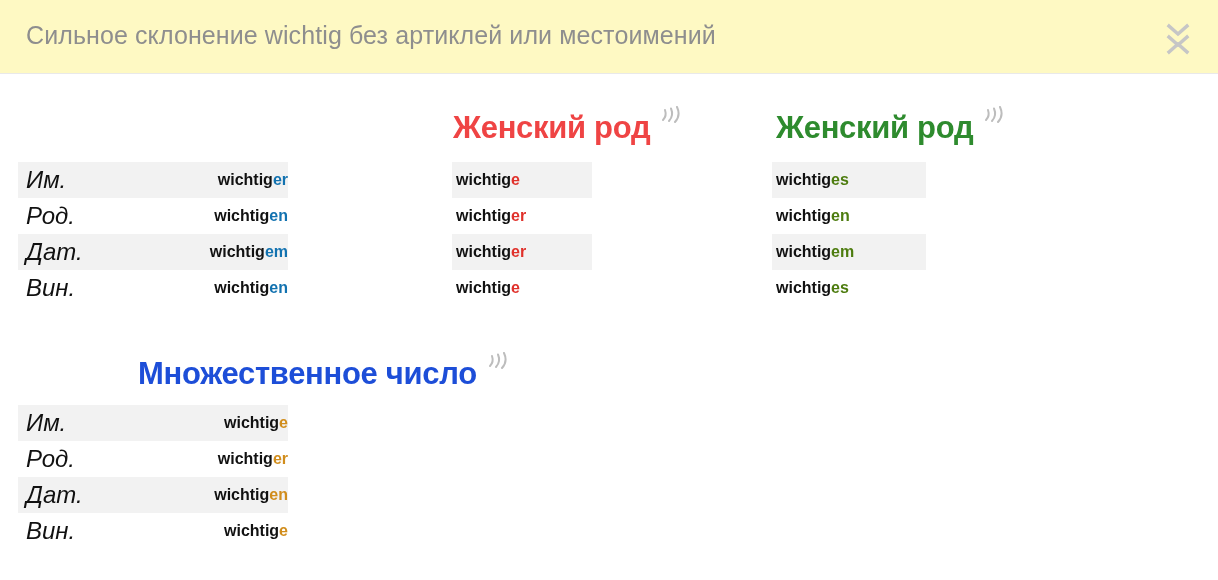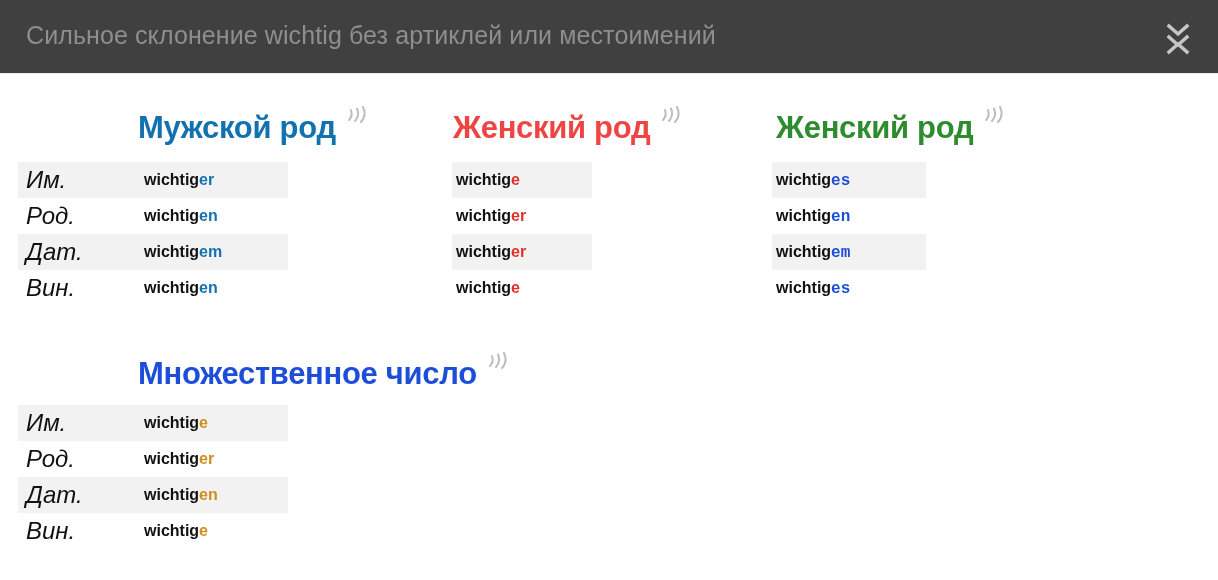--- a/index.html
+++ b/index.html
@@ -22,21 +22,21 @@
     box-sizing: border-box;
   }
 
   
   .panel-header {
     position: absolute;
     left: 0;
     top: 0;
     width: 1218px;
     height: 74px;
-    background: #404040;
+    background: #fef9c3;
     border-bottom: 1px solid #e9e9e9;
     box-sizing: border-box;
   }
   .panel-title {
     position: absolute;
     left: 26px;
     top: 21px;
     font-size: 25px;
     font-weight: 400;
     color: #8e8e8e;
@@ -95,42 +95,42 @@
   .cell {
     position: absolute;
     top: 0;
     height: 36px;
     display: flex;
     align-items: center;
     box-sizing: border-box;
   }
   .cell.striped { background: #f2f2f2; }
 
-  .cell-masc { left: 18px;  width: 270px; padding-left: 8px; }
+  .cell-masc { left: 18px;  width: 270px; padding-left: 8px; justify-content: space-between; }
   .cell-fem  { left: 452px; width: 140px; padding-left: 4px; }
   .cell-neut { left: 772px; width: 154px; padding-left: 4px; }
 
   .case-label {
     font-size: 24px;
     font-style: italic;
     font-weight: 400;
     color: #111111;
     width: 118px;
     flex: none;
   }
 
   .word {
     font-size: 16px;
     font-weight: bold;
     color: #111111;
     white-space: nowrap;
   }
   .word .ending-m { color: #1272b0; }
   .word .ending-f { color: #e0312b; }
-  .word .ending-n { color: #1d4ed8; font-family: Liberation Mono, monospace; }
+  .word .ending-n { color: #4d7c0f; }
   .word .ending-p { color: #d18d1c; }
 </style>
 </head>
 <body>
 
 <div class="panel">
 
   <div class="panel-header">
     <div class="panel-title">Сильное склонение wichtig без артиклей или местоимений</div>
 
@@ -138,29 +138,20 @@
       <svg width="26" height="34" viewBox="0 0 26 34" aria-hidden="true">
         <g fill="none" stroke="#c6c6c6" stroke-width="3.4" stroke-linecap="square">
           <polyline points="4,5 13,13 22,5"></polyline>
           <polyline points="4,16 13,24 22,16"></polyline>
           <polyline points="4,31 13,23 22,31"></polyline>
         </g>
       </svg>
     </div>
   </div>
 
-  <div class="gender-head masc-head">
-    <span>Мужской род</span><span class="sound-icon"><svg width="22" height="20" viewBox="0 0 22 20">
-          <g fill="none" stroke="#bdbdbd" stroke-width="2" stroke-linecap="round">
-            <path d="M4 14 Q8 10 6 4"></path>
-            <path d="M10 15 Q15 9.5 12 2.5"></path>
-            <path d="M16 16 Q22 9.5 18 1"></path>
-          </g>
-        </svg></span>
-  </div>
 
   <div class="gender-head fem-head">
     <span>Женский род</span><span class="sound-icon"><svg width="22" height="20" viewBox="0 0 22 20">
           <g fill="none" stroke="#bdbdbd" stroke-width="2" stroke-linecap="round">
             <path d="M4 14 Q8 10 6 4"></path>
             <path d="M10 15 Q15 9.5 12 2.5"></path>
             <path d="M16 16 Q22 9.5 18 1"></path>
           </g>
         </svg></span>
   </div>

